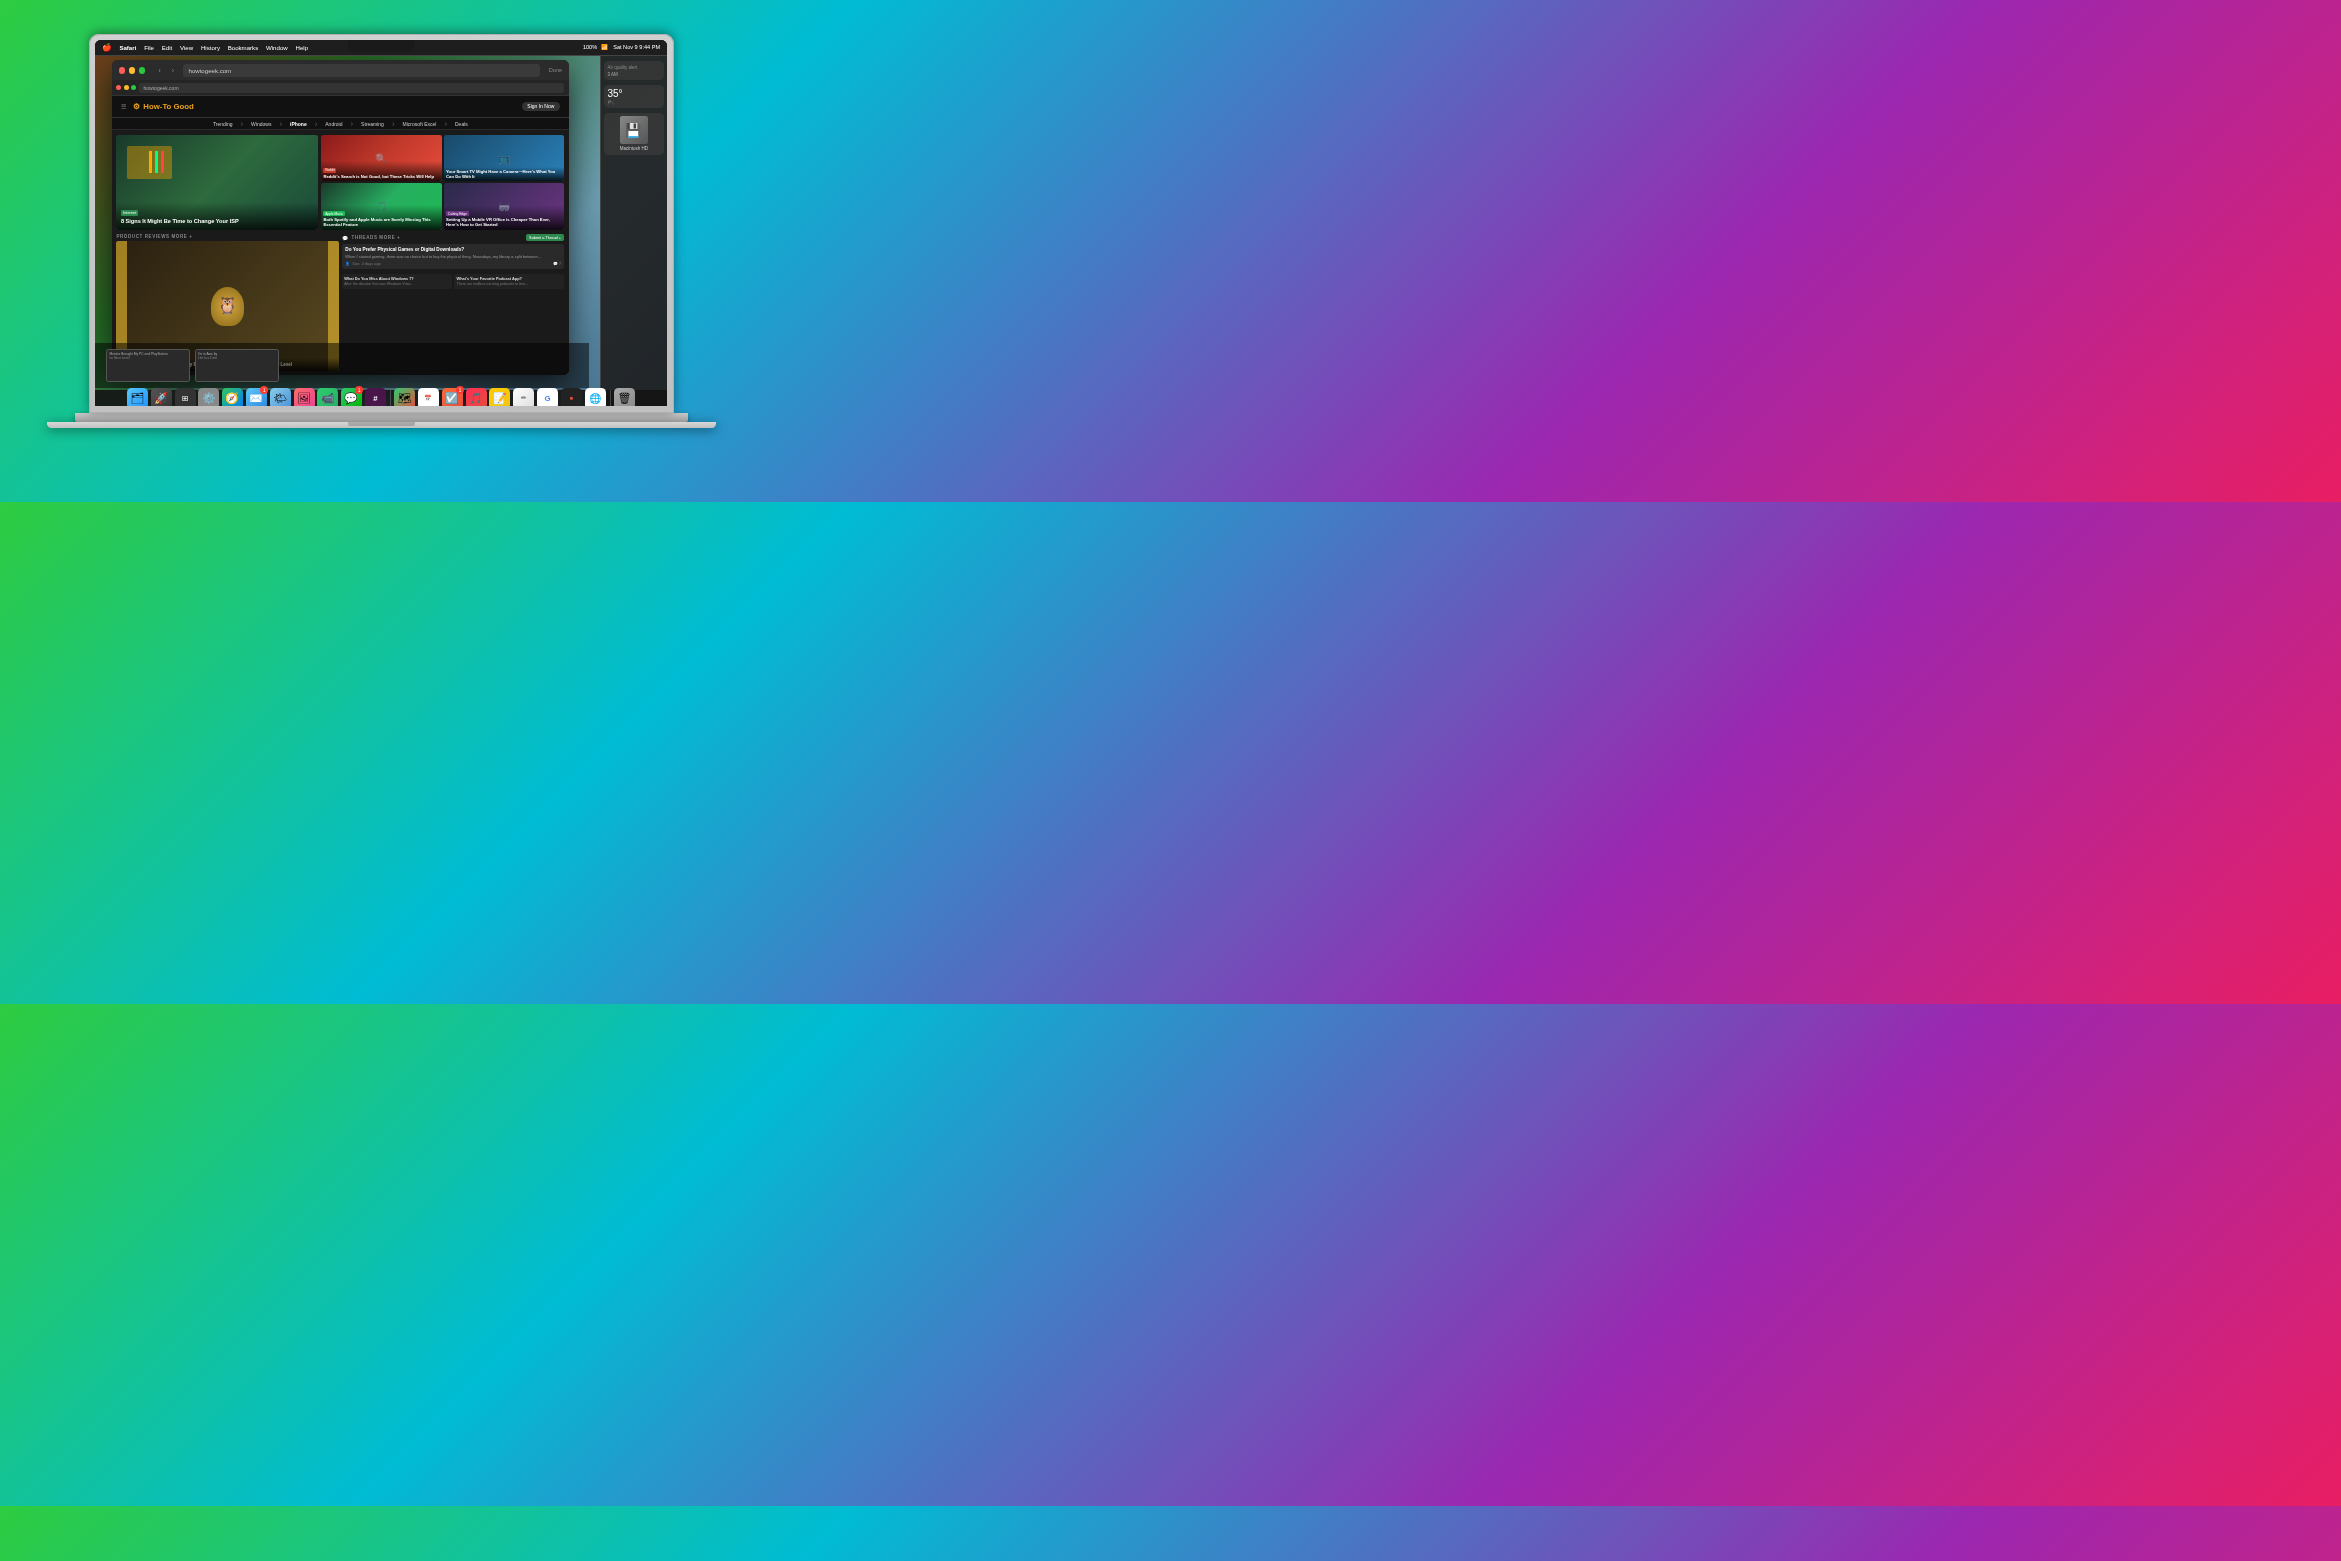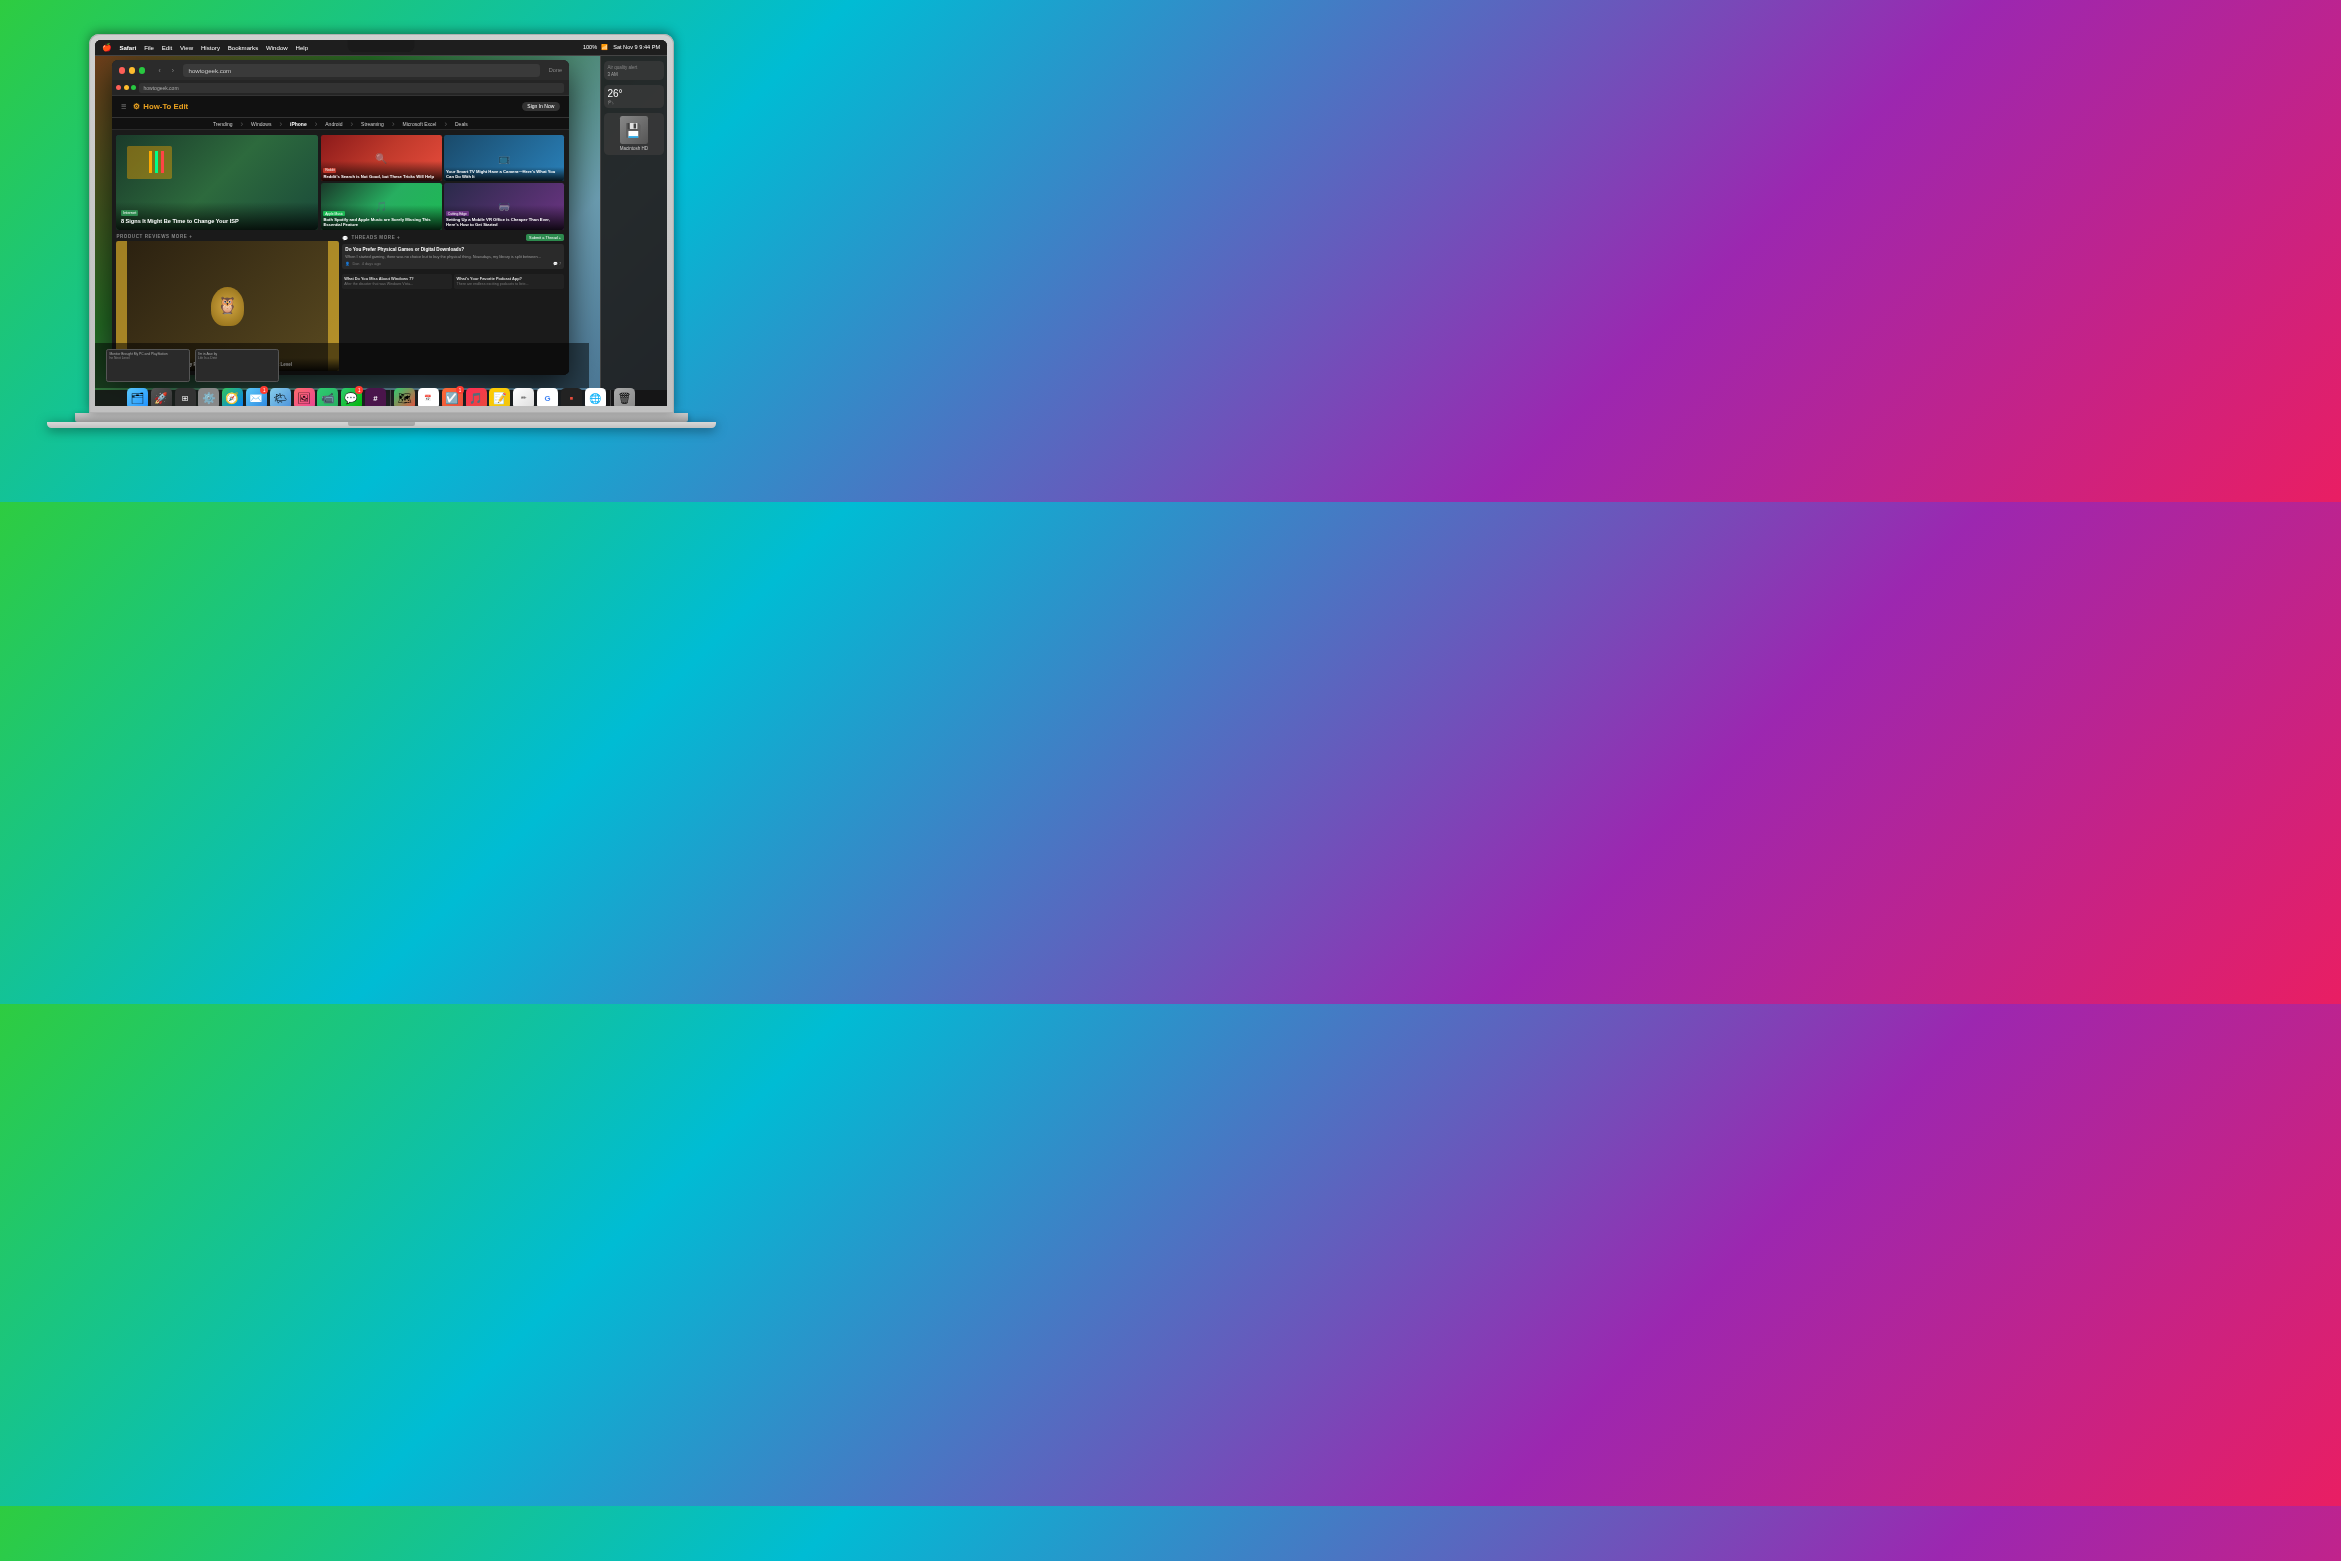--- a/index.html
+++ b/index.html
@@ -686,21 +686,21 @@
                   <div class="inner-address">
                     <span>howtogeek.com</span>
                   </div>
                 </div>
 
                 <div class="htg-website">
                   <div class="htg-header">
                     <div style="font-size:6.1px;color:#888;margin-right:6.7px;">☰</div>
                     <div class="htg-logo">
                       <span>⚙</span>
-                      <span>How-To Edit</span>
+                      <span>How-To Good</span>
                     </div>
                     <div class="htg-sign-in">Sign In Now</div>
                   </div>
 
                   <div class="htg-nav">
                     <span class="htg-nav-item">Trending</span>
                     <span style="color:#555">›</span>
                     <span class="htg-nav-item">Windows</span>
                     <span style="color:#555">›</span>
                     <span class="htg-nav-item active">iPhone</span>
@@ -816,21 +816,21 @@
               </div>
             </div>
           </div>
 
           <div class="right-panel">
             <div class="panel-widget">
               <div class="panel-widget-title">Air quality alert</div>
               <div style="font-size:4.5px;color:#aaa;">3 AM</div>
             </div>
             <div class="panel-widget">
-              <div class="weather-temp">26°</div>
+              <div class="weather-temp">35°</div>
               <div style="font-size:5px;color:#aaa;">🌥</div>
             </div>
             <div class="panel-widget">
               <div class="disk-icon">💾</div>
               <div style="font-size:4.5px;color:#ccc;text-align:center;margin-top:2.2px;">Macintosh HD</div>
             </div>
           </div>
 
           <div class="mission-strip">
             <div class="mission-thumb">

